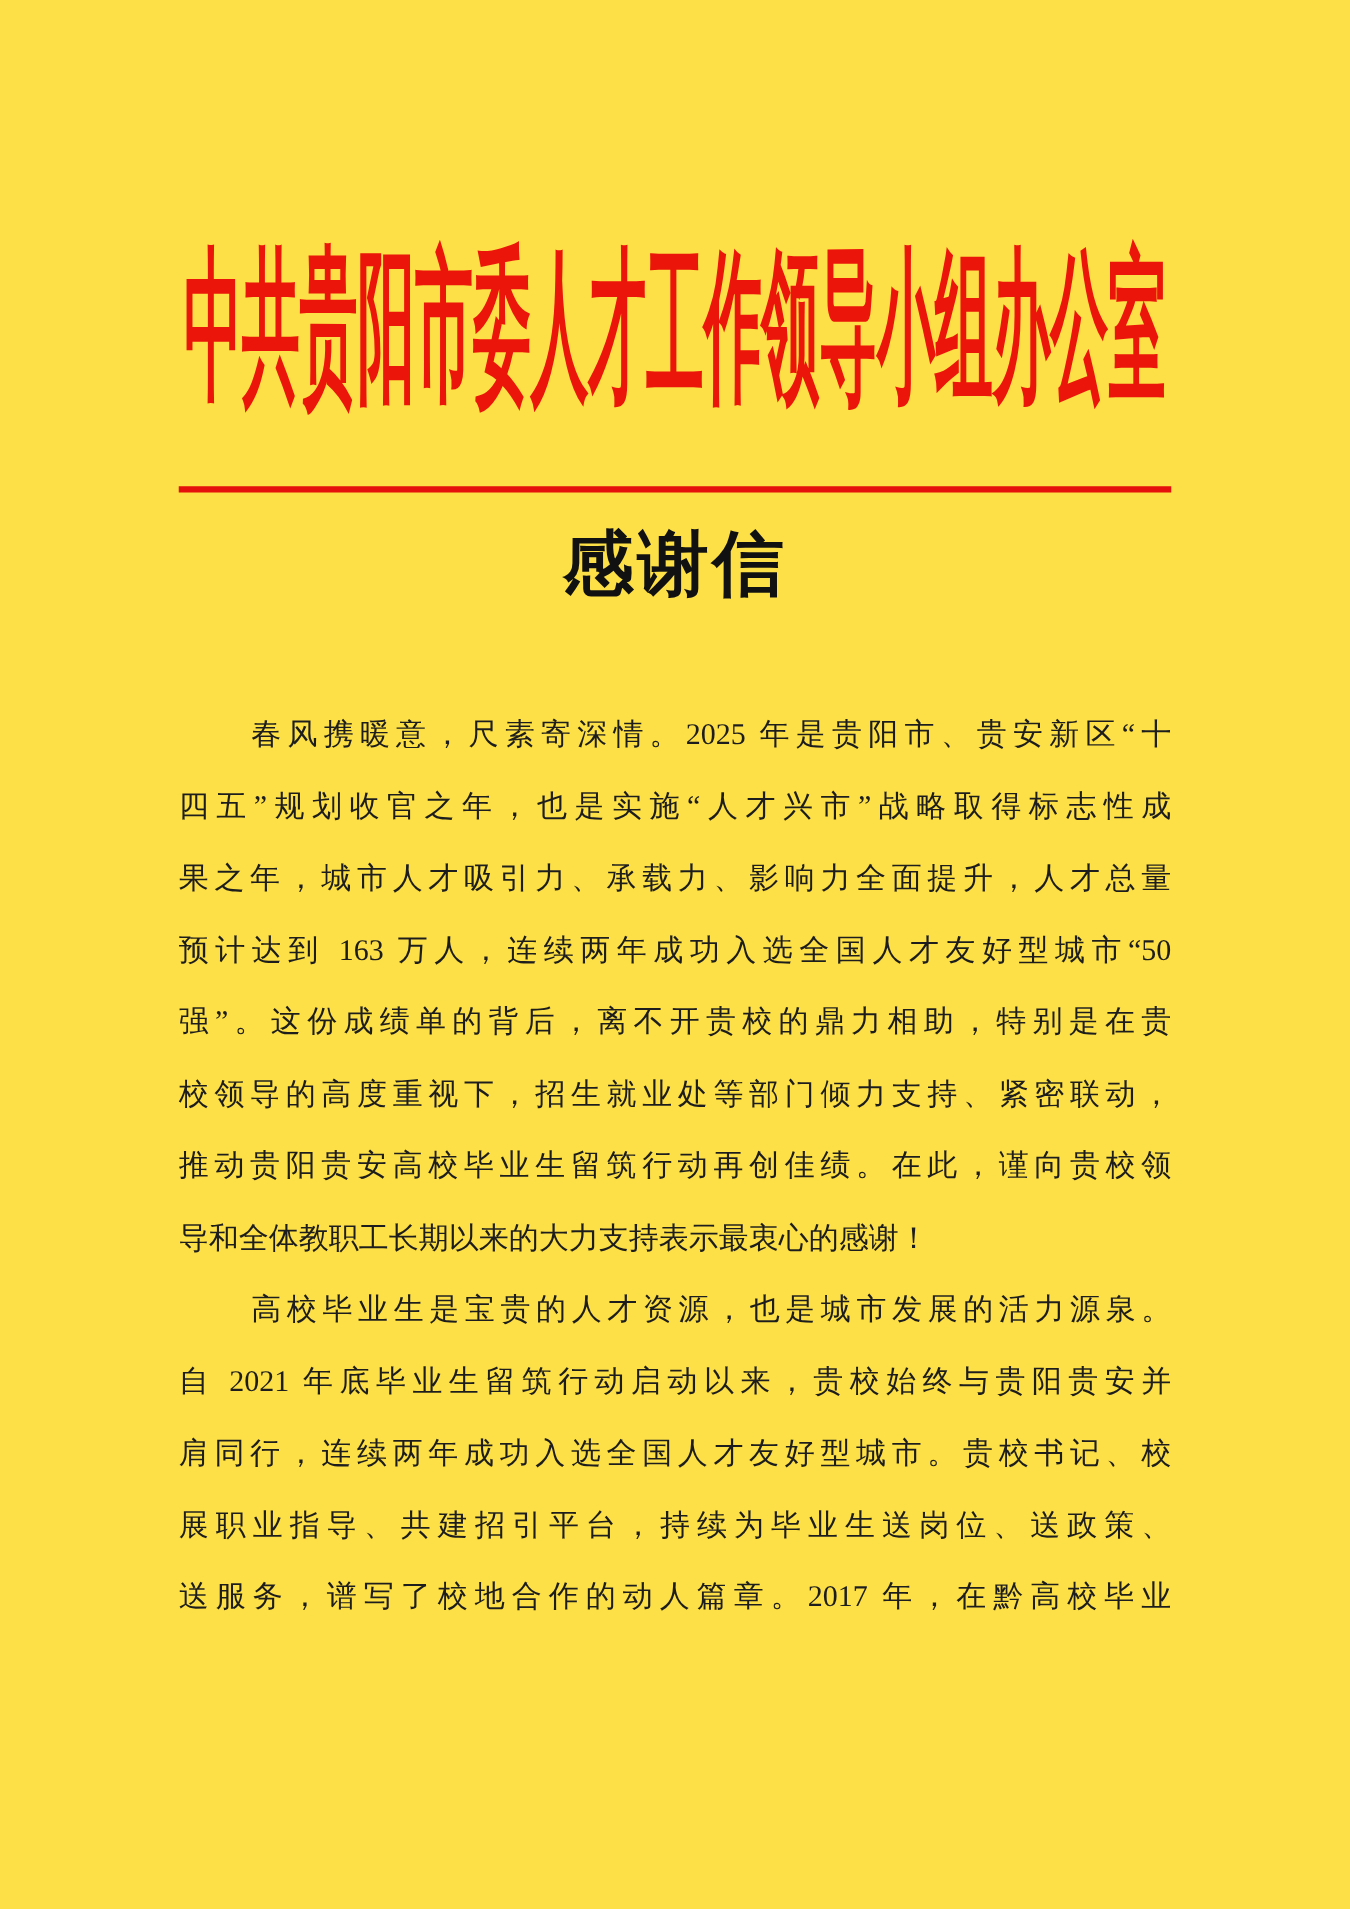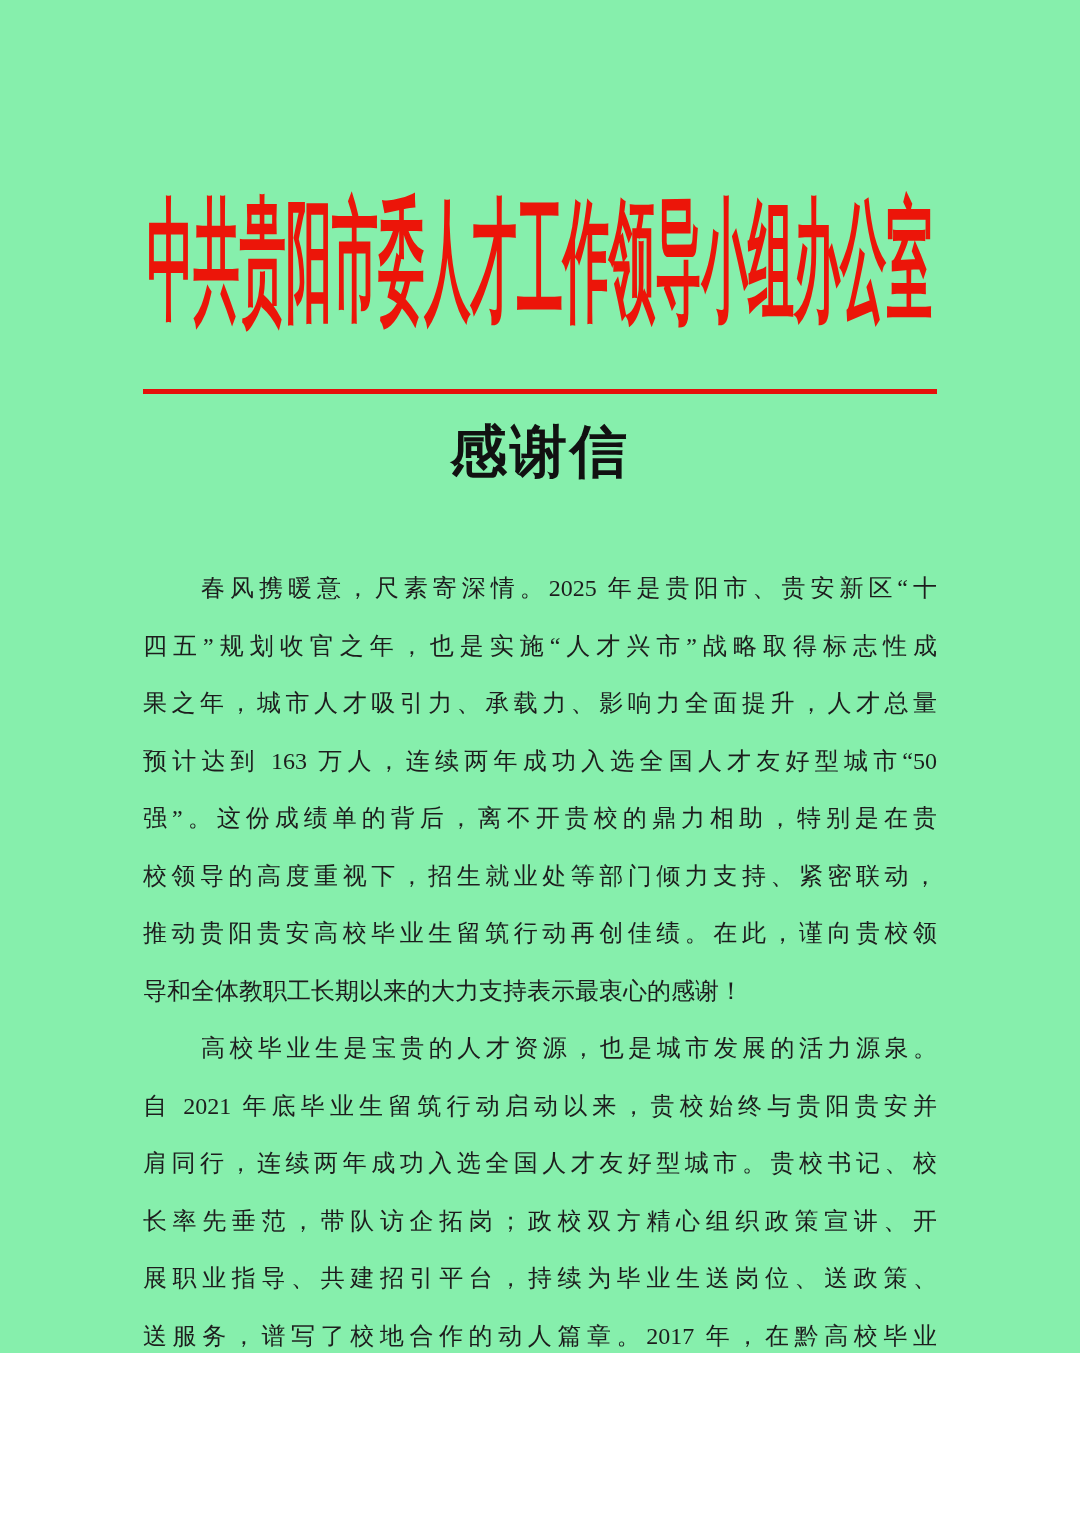--- a/index.html
+++ b/index.html
@@ -3,22 +3,22 @@
 <meta charset="utf-8">
 <style>
   html, body {
     margin: 0;
     padding: 0;
     background: #ffffff;
   }
   .page {
     position: relative;
     width: 1080px;
-    height: 1353px;
-    background: #86efac;
+    height: 1527px;
+    background: #fde047;
     overflow: hidden;
     font-family: "Liberation Serif", serif;
     color: #1d1d1d;
   }
 
   
   .letterhead {
     position: absolute;
     top: 192px;
     left: 0;
@@ -118,18 +118,17 @@
       <div class="line">四五”规划收官之年，也是实施“人才兴市”战略取得标志性成</div>
       <div class="line">果之年，城市人才吸引力、承载力、影响力全面提升，人才总量</div>
       <div class="line">预计达到 163 万人，连续两年成功入选全国人才友好型城市“50</div>
       <div class="line">强”。这份成绩单的背后，离不开贵校的鼎力相助，特别是在贵</div>
       <div class="line">校领导的高度重视下，招生就业处等部门倾力支持、紧密联动，</div>
       <div class="line">推动贵阳贵安高校毕业生留筑行动再创佳绩。在此，谨向贵校领</div>
       <div class="line flush-left">导和全体教职工长期以来的大力支持表示最衷心的感谢！</div>
       <div class="line indent">高校毕业生是宝贵的人才资源，也是城市发展的活力源泉。</div>
       <div class="line">自 2021 年底毕业生留筑行动启动以来，贵校始终与贵阳贵安并</div>
       <div class="line">肩同行，连续两年成功入选全国人才友好型城市。贵校书记、校</div>
-      <div class="line">长率先垂范，带队访企拓岗；政校双方精心组织政策宣讲、开</div>
       <div class="line">展职业指导、共建招引平台，持续为毕业生送岗位、送政策、</div>
       <div class="line">送服务，谱写了校地合作的动人篇章。2017 年，在黔高校毕业</div>
     </div>
 
 </div>
 
 </body></html>

